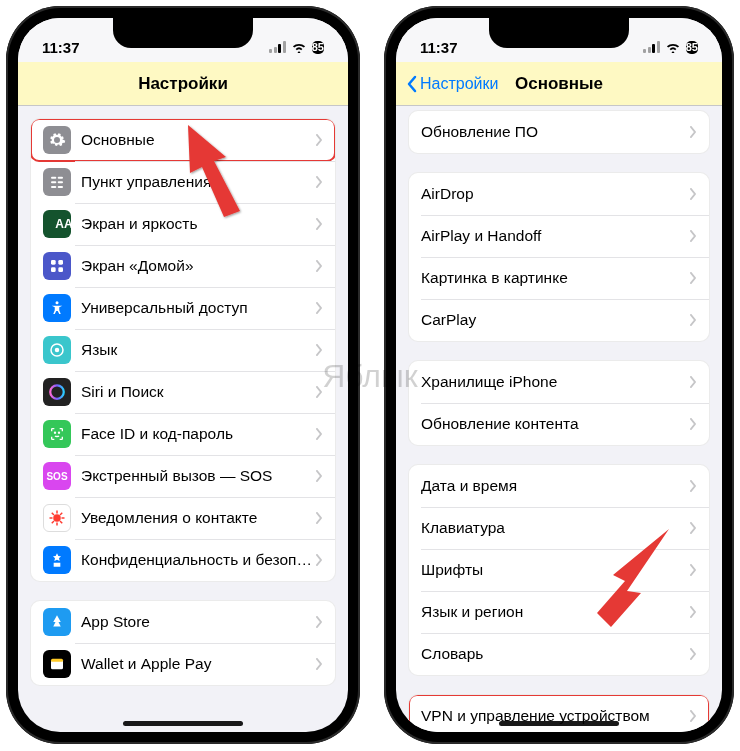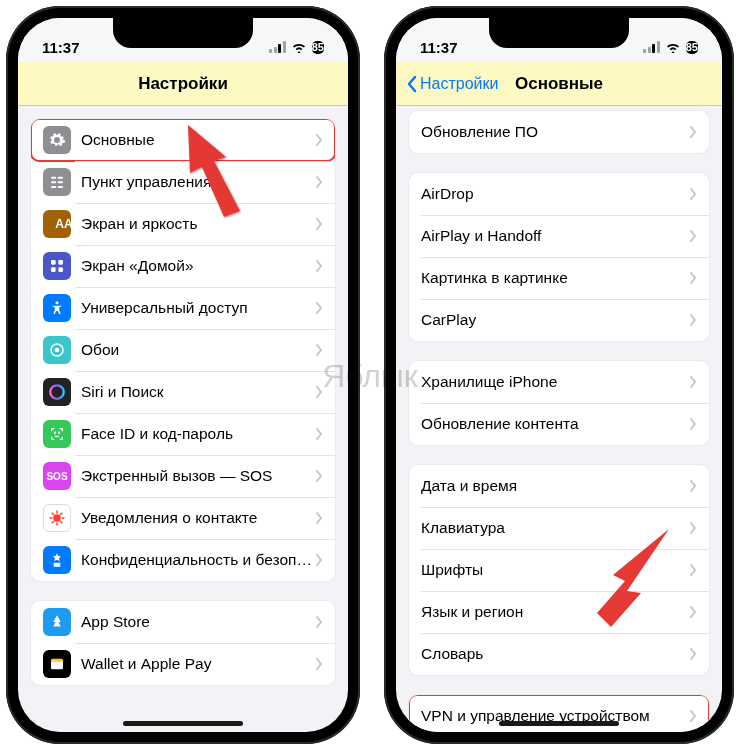--- a/index.html
+++ b/index.html
@@ -186,21 +186,21 @@
                   <rect x="3" y="18" width="8" height="3" rx="1.5"></rect>
                   <rect x="13" y="18" width="8" height="3" rx="1.5"></rect>
                 </svg>
               </div>
               <span class="row-label">Пункт управления</span>
               <svg class="chev" viewBox="0 0 8 12">
                 <path fill="none" stroke="#c6c6c8" stroke-width="2" stroke-linecap="round" stroke-linejoin="round" d="M2 1l4 5-4 5"></path>
               </svg>
             </div>
             <div class="row">
-              <div class="row-icon" style="background:#a16207;padding-left:14px;">
+              <div class="row-icon" style="background:#14532d;padding-left:14px;">
                 <span style="color:#fff;font-weight:700;font-size:12px">AA</span>
               </div>
               <span class="row-label">Экран и яркость</span>
               <svg class="chev" viewBox="0 0 8 12">
                 <path fill="none" stroke="#c6c6c8" stroke-width="2" stroke-linecap="round" stroke-linejoin="round" d="M2 1l4 5-4 5"></path>
               </svg>
             </div>
             <div class="row">
               <div class="row-icon" style="background:#4b57c9;">
                 <svg viewBox="0 0 24 24" width="16" height="16" fill="#fff">
@@ -227,21 +227,21 @@
                 <path fill="none" stroke="#c6c6c8" stroke-width="2" stroke-linecap="round" stroke-linejoin="round" d="M2 1l4 5-4 5"></path>
               </svg>
             </div>
             <div class="row">
               <div class="row-icon" style="background:#3ac6cc;">
                 <svg viewBox="0 0 24 24" width="18" height="18" fill="#fff">
                   <circle cx="12" cy="12" r="8" fill="none" stroke="#fff" stroke-width="2"></circle>
                   <circle cx="12" cy="12" r="3"></circle>
                 </svg>
               </div>
-              <span class="row-label">Обои</span>
+              <span class="row-label">Язык</span>
               <svg class="chev" viewBox="0 0 8 12">
                 <path fill="none" stroke="#c6c6c8" stroke-width="2" stroke-linecap="round" stroke-linejoin="round" d="M2 1l4 5-4 5"></path>
               </svg>
             </div>
             <div class="row">
               <div class="row-icon" style="background:#222;">
                 <svg viewBox="0 0 24 24" width="18" height="18">
                   <circle cx="12" cy="12" r="9" fill="none" stroke="url(#sg)" stroke-width="3"></circle>
                   <defs>
                     <linearGradient id="sg">

